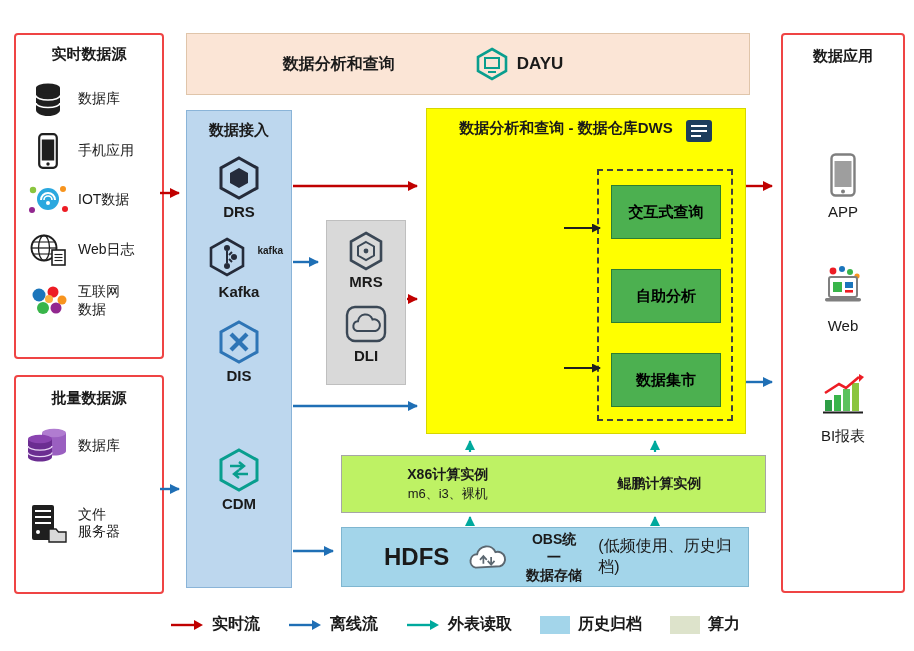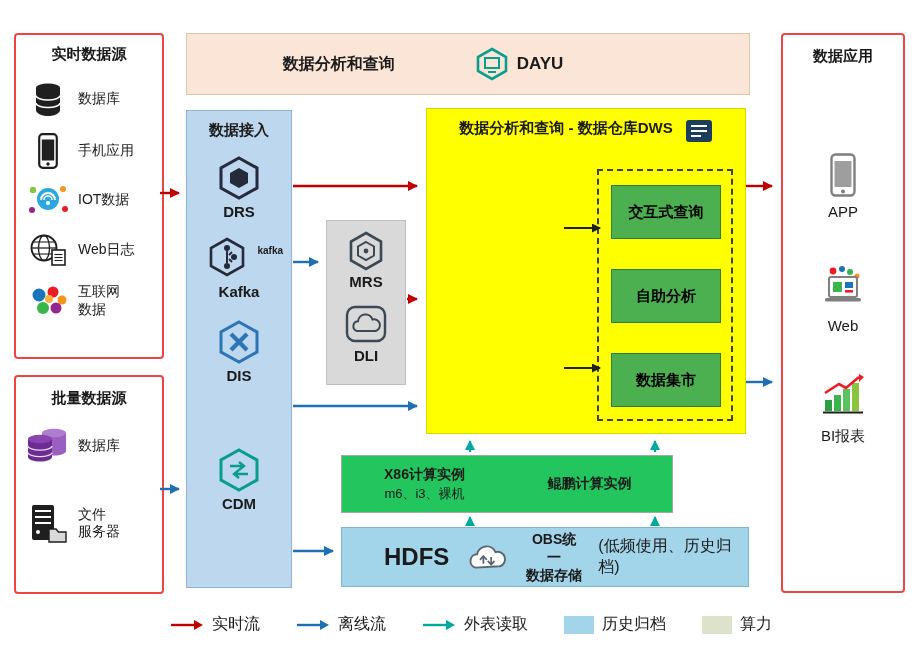--- a/index.html
+++ b/index.html
@@ -16,21 +16,21 @@
   .fill-panel{position:absolute;}
   .svc-label{position:absolute;left:0;width:100%;text-align:center;font-weight:bold;font-size:15px;}
   .hex-center{position:absolute;left:50%;transform:translateX(-50%);}
   .dashed-group{position:absolute;border:2px dashed #3f3f3f;}
   .green-module{position:absolute;background:#4cb050;border:1px solid #2e7d32;
     display:flex;align-items:center;justify-content:center;font-weight:bold;font-size:15px;color:#000;text-align:center;}
   .compute-panel{position:absolute;display:flex;align-items:center;}
   .compute-half{flex:1;text-align:center;line-height:1.4;}
   .compute-title{font-weight:bold;font-size:14px;}
   .compute-specs{font-size:13px;}
-  .legend{position:absolute;display:flex;align-items:center;gap:36px;font-size:16px;}
+  .legend{position:absolute;display:flex;align-items:center;gap:28px;font-size:16px;font-weight:bold;}
   .legend-item{display:flex;align-items:center;gap:8px;}
   .gov-bar{position:absolute;display:flex;align-items:center;justify-content:center;gap:80px;padding-right:90px;box-sizing:border-box;}
   .gov-title{font-weight:bold;font-size:16px;}
   .dayu-group{display:flex;align-items:center;gap:8px;font-weight:bold;font-size:17px;}
   .dws-title-row{position:absolute;top:10px;left:0;width:100%;display:flex;justify-content:center;gap:12px;}
   .dws-title{font-weight:bold;font-size:15px;}
   .hdfs-panel{position:absolute;display:flex;align-items:center;gap:16px;padding-left:42px;box-sizing:border-box;}
   .hdfs-word{font-weight:bold;font-size:24px;}
   .obs-block{text-align:center;font-weight:bold;font-size:14px;line-height:1.3;}
   .obs-note{font-size:16px;font-weight:normal;}
@@ -279,21 +279,21 @@
       </div>
       <div class="green-module" style="left:12px;top:182px;width:108px;height:52px;">
         <span>数据集市</span>
       </div>
       <div class="green-module" style="left:12px;top:98px;width:108px;height:52px;">
         <span>自助分析</span>
       </div>
     </div>
   </div>
 
-  <div class="compute-panel" style="left:341px;top:455px;width:332px;height:58px;background:#22c55e;border:1px solid #a6a6a6;box-sizing:border-box;">
+  <div class="compute-panel" style="left:341px;top:455px;width:425px;height:58px;background:#bef264;border:1px solid #a6a6a6;box-sizing:border-box;">
     <div class="compute-half">
       <div class="compute-title">X86计算实例</div>
       <div class="compute-specs">m6、i3、裸机</div>
     </div>
     <div class="compute-half">
       <div class="compute-title">鲲鹏计算实例</div>
     </div>
   </div>
 
   <div class="hdfs-panel" style="left:341px;top:527px;width:408px;height:60px;background:#a3d5ea;border:1px solid #7fb6d0;">

